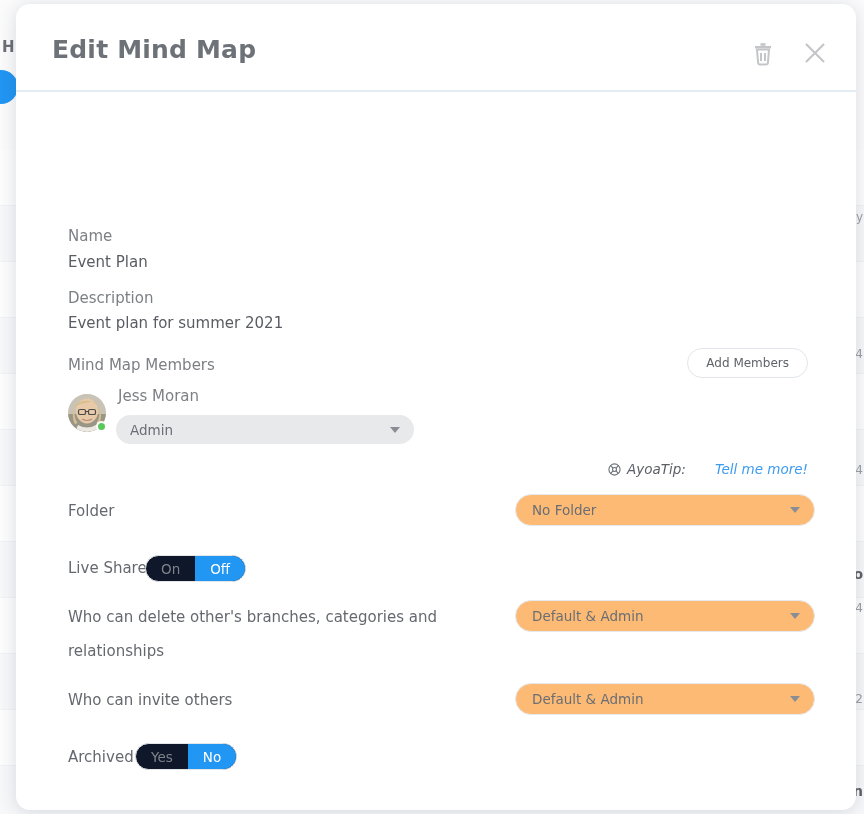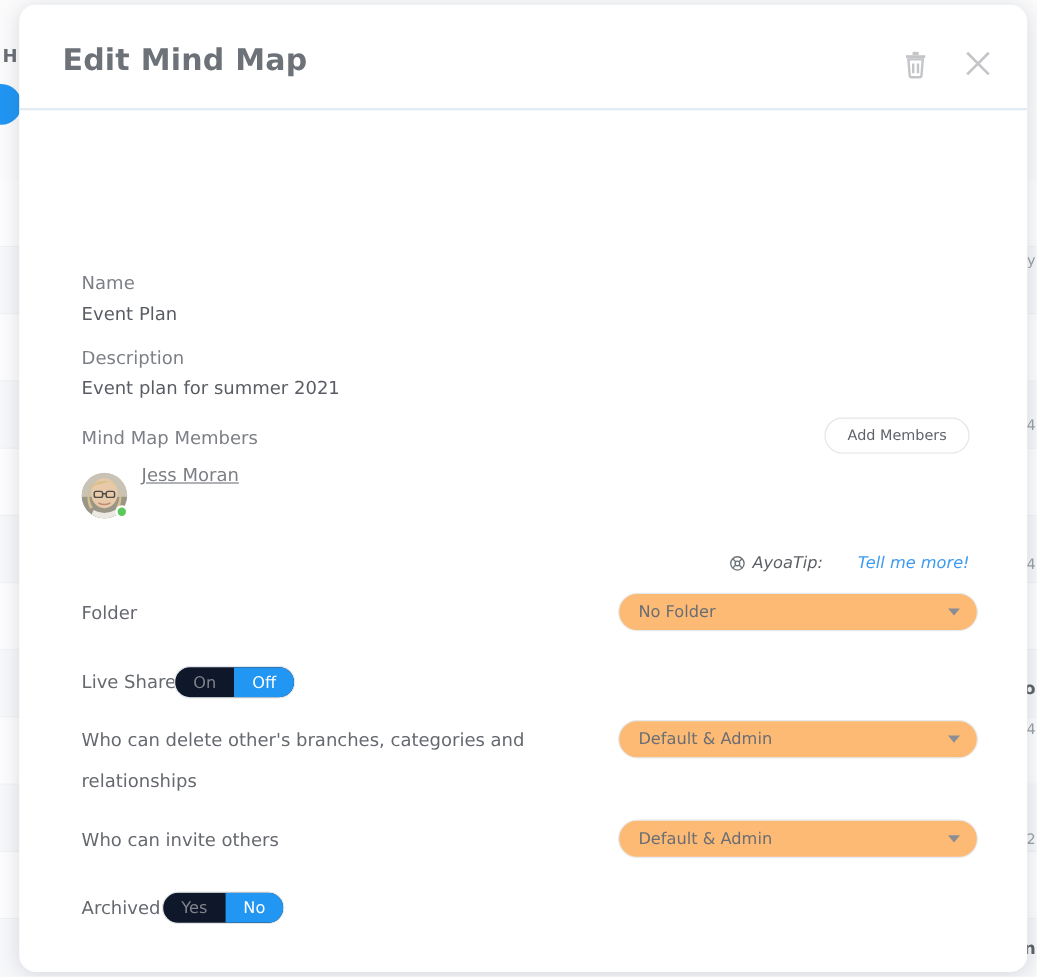--- a/index.html
+++ b/index.html
@@ -175,21 +175,20 @@
     background: #5ac85a;
     border: 2px solid #fff;
   }
   .member-info { margin-left: 10px; }
   .member-name {
     font-size: 15px;
     color: #7c8086;
     line-height: 1;
     margin-top: 5px;
     margin-left: 2px;
-    text-decoration: underline;
   }
   .role-select {
     margin-top: 11px;
     width: 298px;
     height: 29px;
     background: #e8e9eb;
     border: none;
     border-radius: 15px;
     position: relative;
     display: flex;
@@ -373,20 +372,24 @@
                 <line x1="17.5" y1="17.5" x2="20.5" y2="17.5" stroke="#4a4a4a" stroke-width="1.2"></line>
                 <path d="M14 25 q5 3 10 0" stroke="#b98d78" stroke-width="1.2" fill="none"></path>
                 <path d="M10 31 q9 5 18 0 l3 7 h-24 z" fill="#ece9e3"></path>
               </g>
             </svg>
           </div>
           <div class="status-dot"></div>
         </div>
         <div class="member-info">
           <div class="member-name">Jess Moran</div>
+          <div class="role-select">
+            <span class="sel-text">Admin</span>
+            <span class="caret"></span>
+          </div>
         </div>
       </div>
 
       <div class="tip-line">
         <span class="tip-icon">
           <svg width="13" height="13" viewBox="0 0 14 14" stroke="currentColor" stroke-width="1.2" fill="none">
             <circle cx="7" cy="7" r="6"></circle>
             <circle cx="7" cy="7" r="2.1"></circle>
             <line x1="2.8" y1="2.8" x2="5.5" y2="5.5"></line>
             <line x1="11.2" y1="2.8" x2="8.5" y2="5.5"></line>

